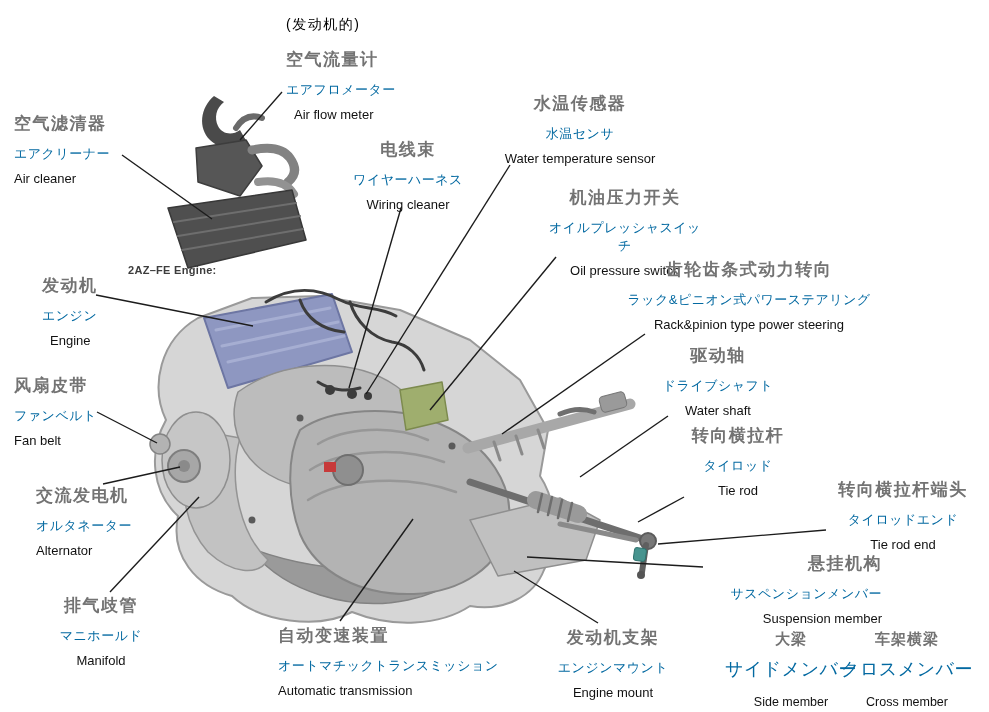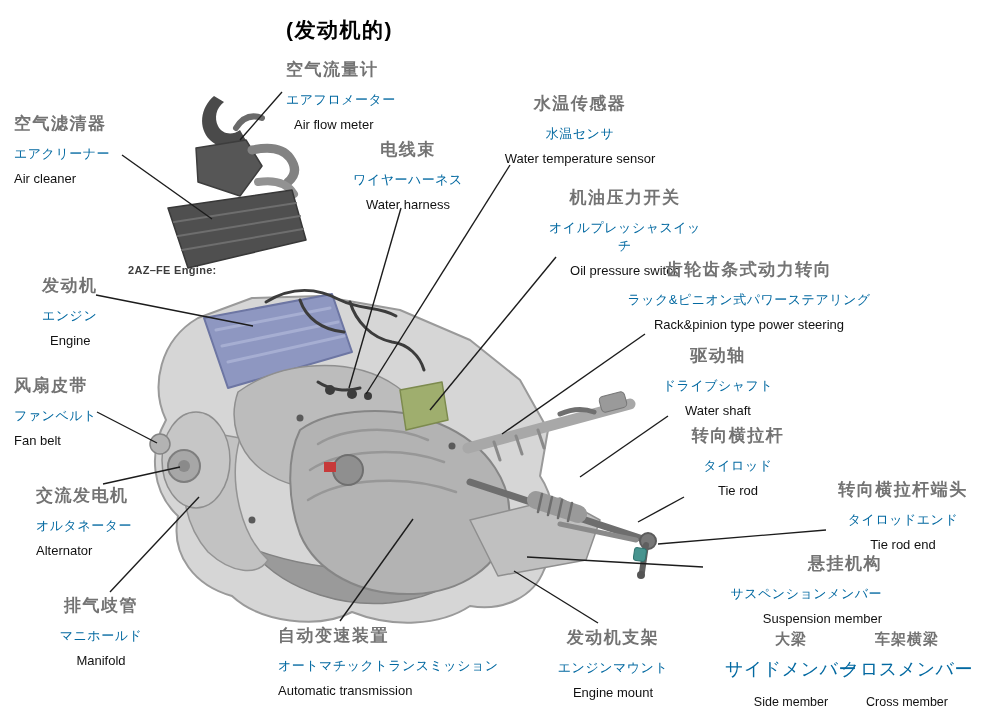--- a/index.html
+++ b/index.html
@@ -5,21 +5,21 @@
   * { margin:0; padding:0; box-sizing:border-box; }
   html,body { background:#ffffff; }
   .canvas {
     position:relative; width:989px; height:712px; background:#ffffff;
     font-family:"Liberation Sans","DejaVu Sans",sans-serif; color:#111;
     overflow:hidden;
   }
   svg.diagram { position:absolute; left:0; top:0; }
   .label { position:absolute; }
   .label.center { text-align:center; }
-  .label .note { font-size:21px; font-weight:700; color:#000; letter-spacing:1.5px; margin-bottom:14px; }
+  .label .note { font-size:14px; font-weight:400; color:#000; letter-spacing:1.5px; margin-bottom:14px; }
   .label .zh { font-size:17px; font-weight:700; color:#737373; letter-spacing:1.5px; margin-bottom:10px; }
   .label .ja { font-size:13px; color:#0369a1; letter-spacing:0.5px; margin-bottom:8px; }
   .label .en { font-size:13px; color:#111; }
   .label.sm .zh { font-size:15px; letter-spacing:1px; margin-bottom:8px; }
   .label.sm .ja { font-size:18px; margin-bottom:14px; }
   .label.sm .en { font-size:12.5px; }
   .caption { position:absolute; font-size:11px; font-weight:700; color:#3d3d3d; letter-spacing:0.3px; }
 </style>
 </head>
 <body>
@@ -130,21 +130,21 @@
 
   <div class="label" style="left:14px; top:112px;">
     <div class="zh">空气滤清器</div>
     <div class="ja">エアクリーナー</div>
     <div class="en">Air cleaner</div>
   </div>
 
   <div class="label center" style="left:348px; top:138px; width:120px;">
     <div class="zh">电线束</div>
     <div class="ja">ワイヤーハーネス</div>
-    <div class="en">Water harness</div>
+    <div class="en">Wiring cleaner</div>
   </div>
 
   <div class="label center" style="left:498px; top:92px; width:164px;">
     <div class="zh">水温传感器</div>
     <div class="ja">水温センサ</div>
     <div class="en">Water temperature sensor</div>
   </div>
 
   <div class="label center" style="left:544px; top:186px; width:162px;">
     <div class="zh">机油压力开关</div>

